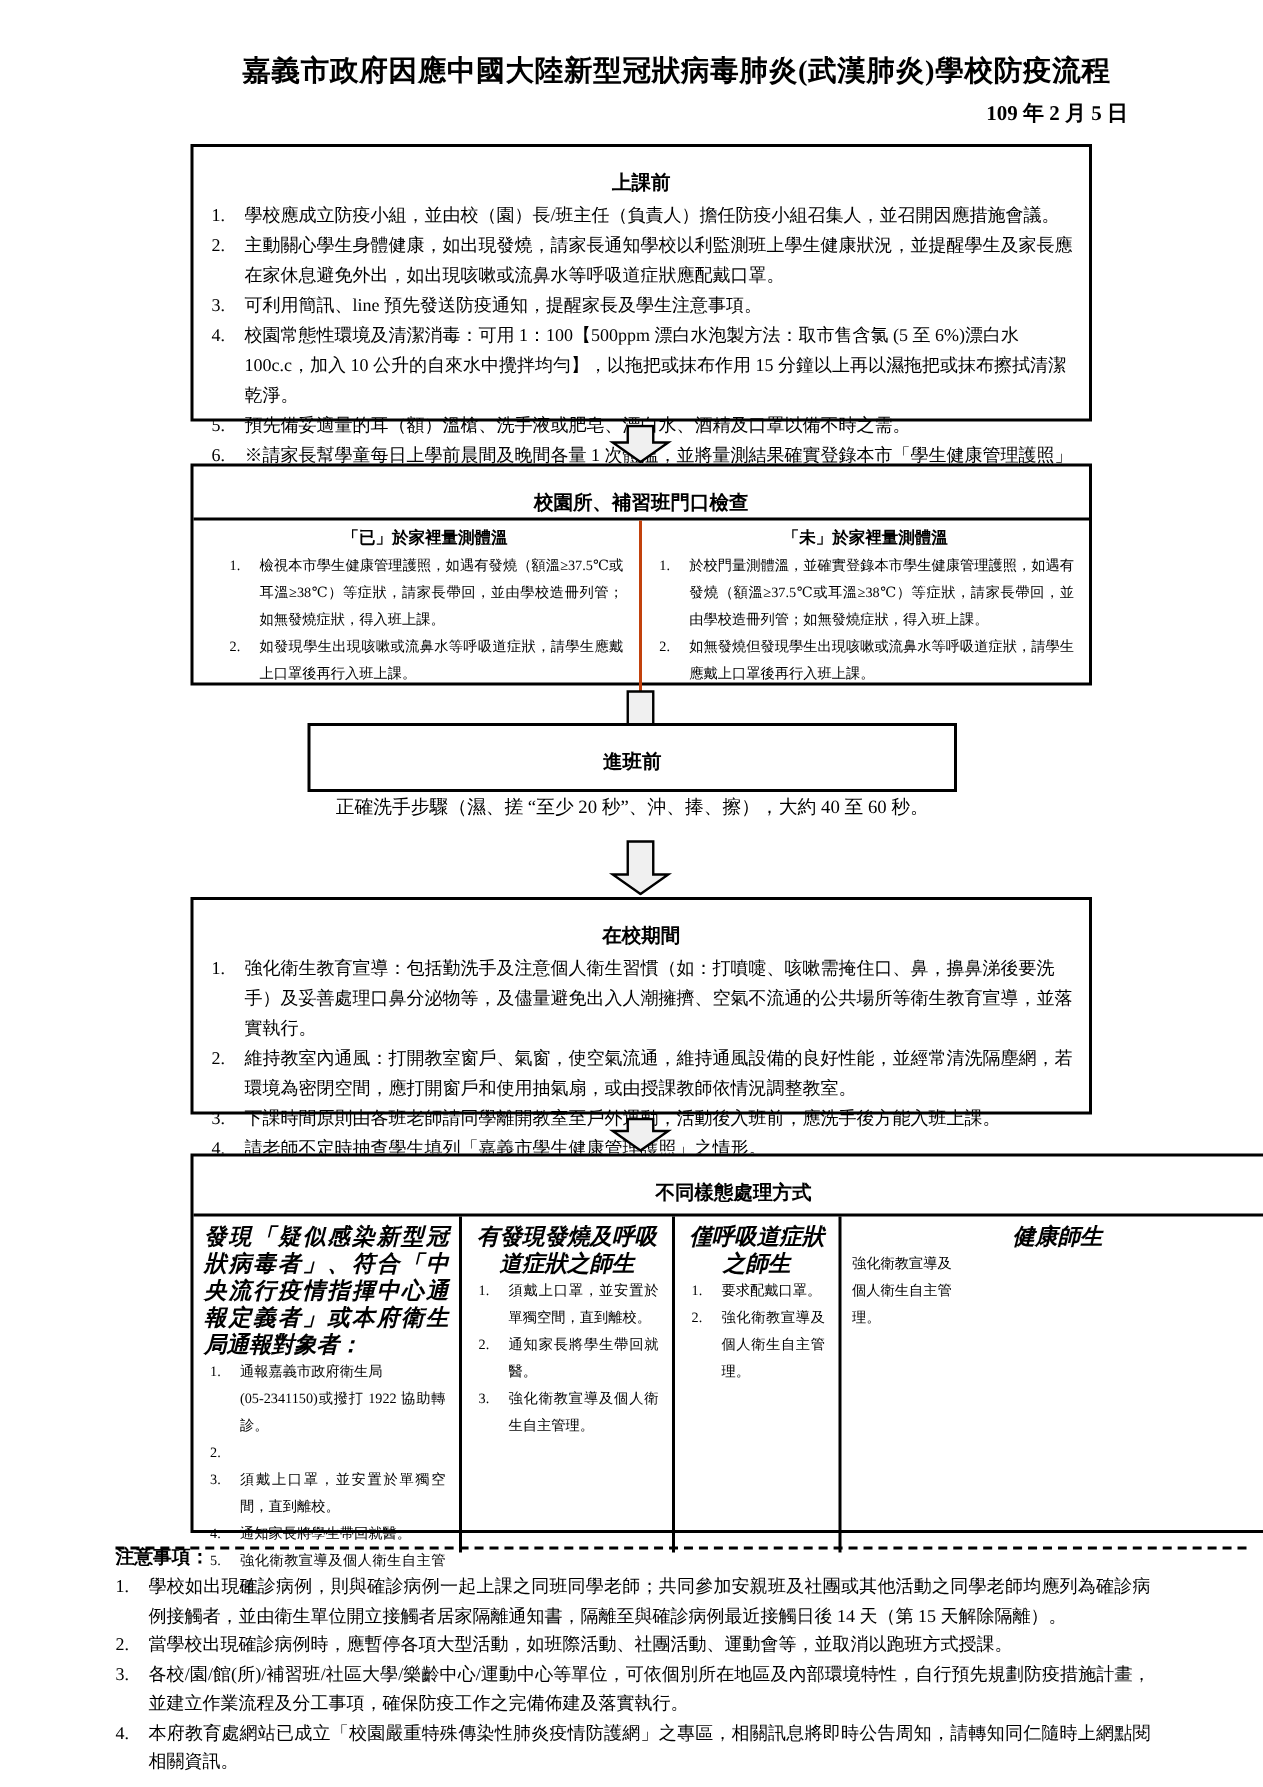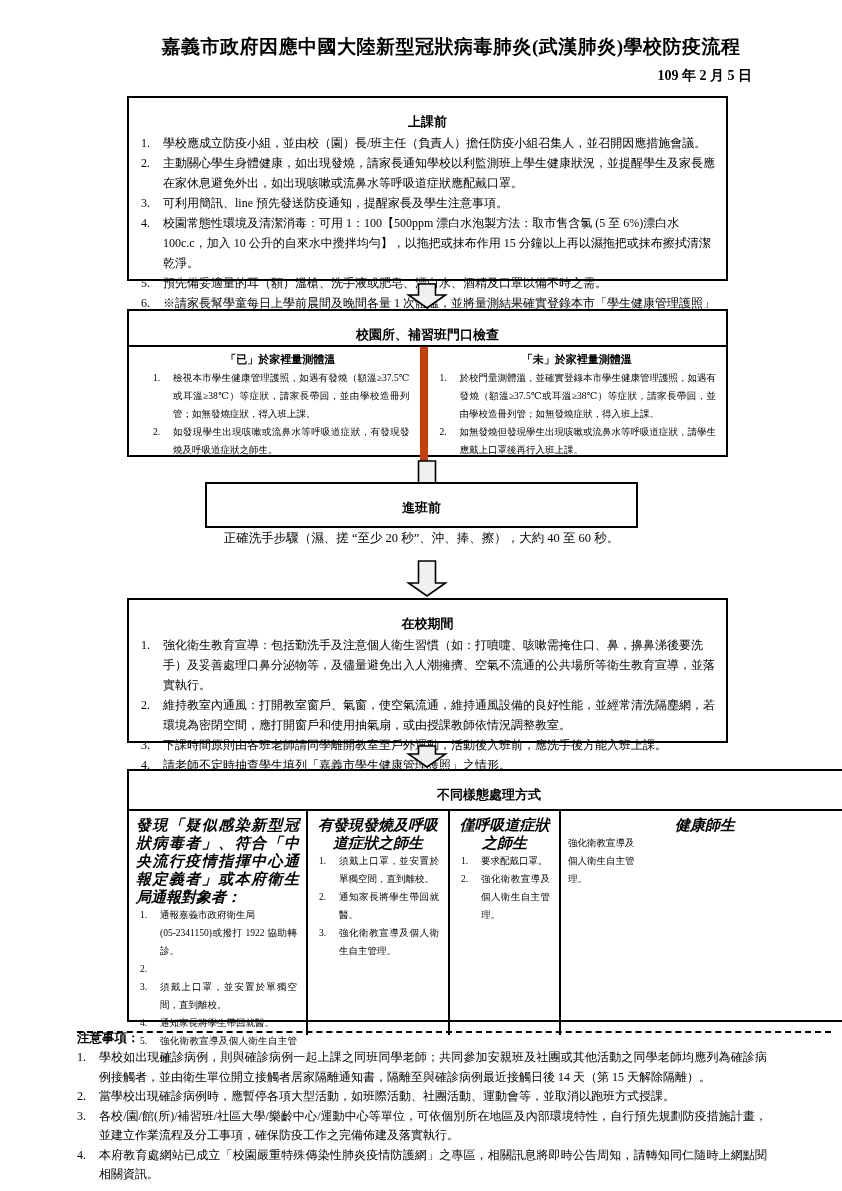--- a/index.html
+++ b/index.html
@@ -37,21 +37,21 @@
   
   .box1{left:127px;top:96px;width:601px;height:185px;}
 
   
   .arrow{position:absolute;left:405px;}
 
   
   .box2{left:127px;top:309px;width:601px;height:148px;}
   .box2-cols{display:flex;height:122px;}
   .box2-col{flex:1 1 50%;box-sizing:border-box;padding:2px 8px;}
-  .box2-col.first{border-right:8px solid #c2410c;padding-left:20px;}
+  .box2-col.first{border-right:2px solid #c2410c;padding-left:20px;}
   .cell-title{text-align:center;font-weight:bold;font-size:11px;line-height:20px;}
   .cell-list .li{font-size:9.5px;line-height:18px;text-align:justify;}
   .cell-list .li .num{flex:0 0 20px;}
   .cell-list{padding:0 2px 0 4px;}
 
   
   .box3{left:205px;top:482px;width:433px;height:46px;}
   .box3-text{text-align:center;font-size:12.5px;line-height:20px;margin-top:10px;}
 
   
@@ -134,21 +134,21 @@
         <div class="cell-title">「已」於家裡量測體溫</div>
         <div class="cell-list">
 
             <div class="li">
               <span class="num">1.</span>
               <span class="txt">檢視本市學生健康管理護照，如遇有發燒（額溫≥37.5℃或耳溫≥38℃）等症狀，請家長帶回，並由學校造冊列管；如無發燒症狀，得入班上課。</span>
             </div>
 
             <div class="li">
               <span class="num">2.</span>
-              <span class="txt">如發現學生出現咳嗽或流鼻水等呼吸道症狀，有發現發燒及呼吸道症狀之師生。</span>
+              <span class="txt">如發現學生出現咳嗽或流鼻水等呼吸道症狀，請學生應戴上口罩後再行入班上課。</span>
             </div>
           </div>
       </div>
       <div class="box2-col">
         <div class="cell-title">「未」於家裡量測體溫</div>
         <div class="cell-list">
 
             <div class="li">
               <span class="num">1.</span>
               <span class="txt">於校門量測體溫，並確實登錄本市學生健康管理護照，如遇有發燒（額溫≥37.5℃或耳溫≥38℃）等症狀，請家長帶回，並由學校造冊列管；如無發燒症狀，得入班上課。</span>

